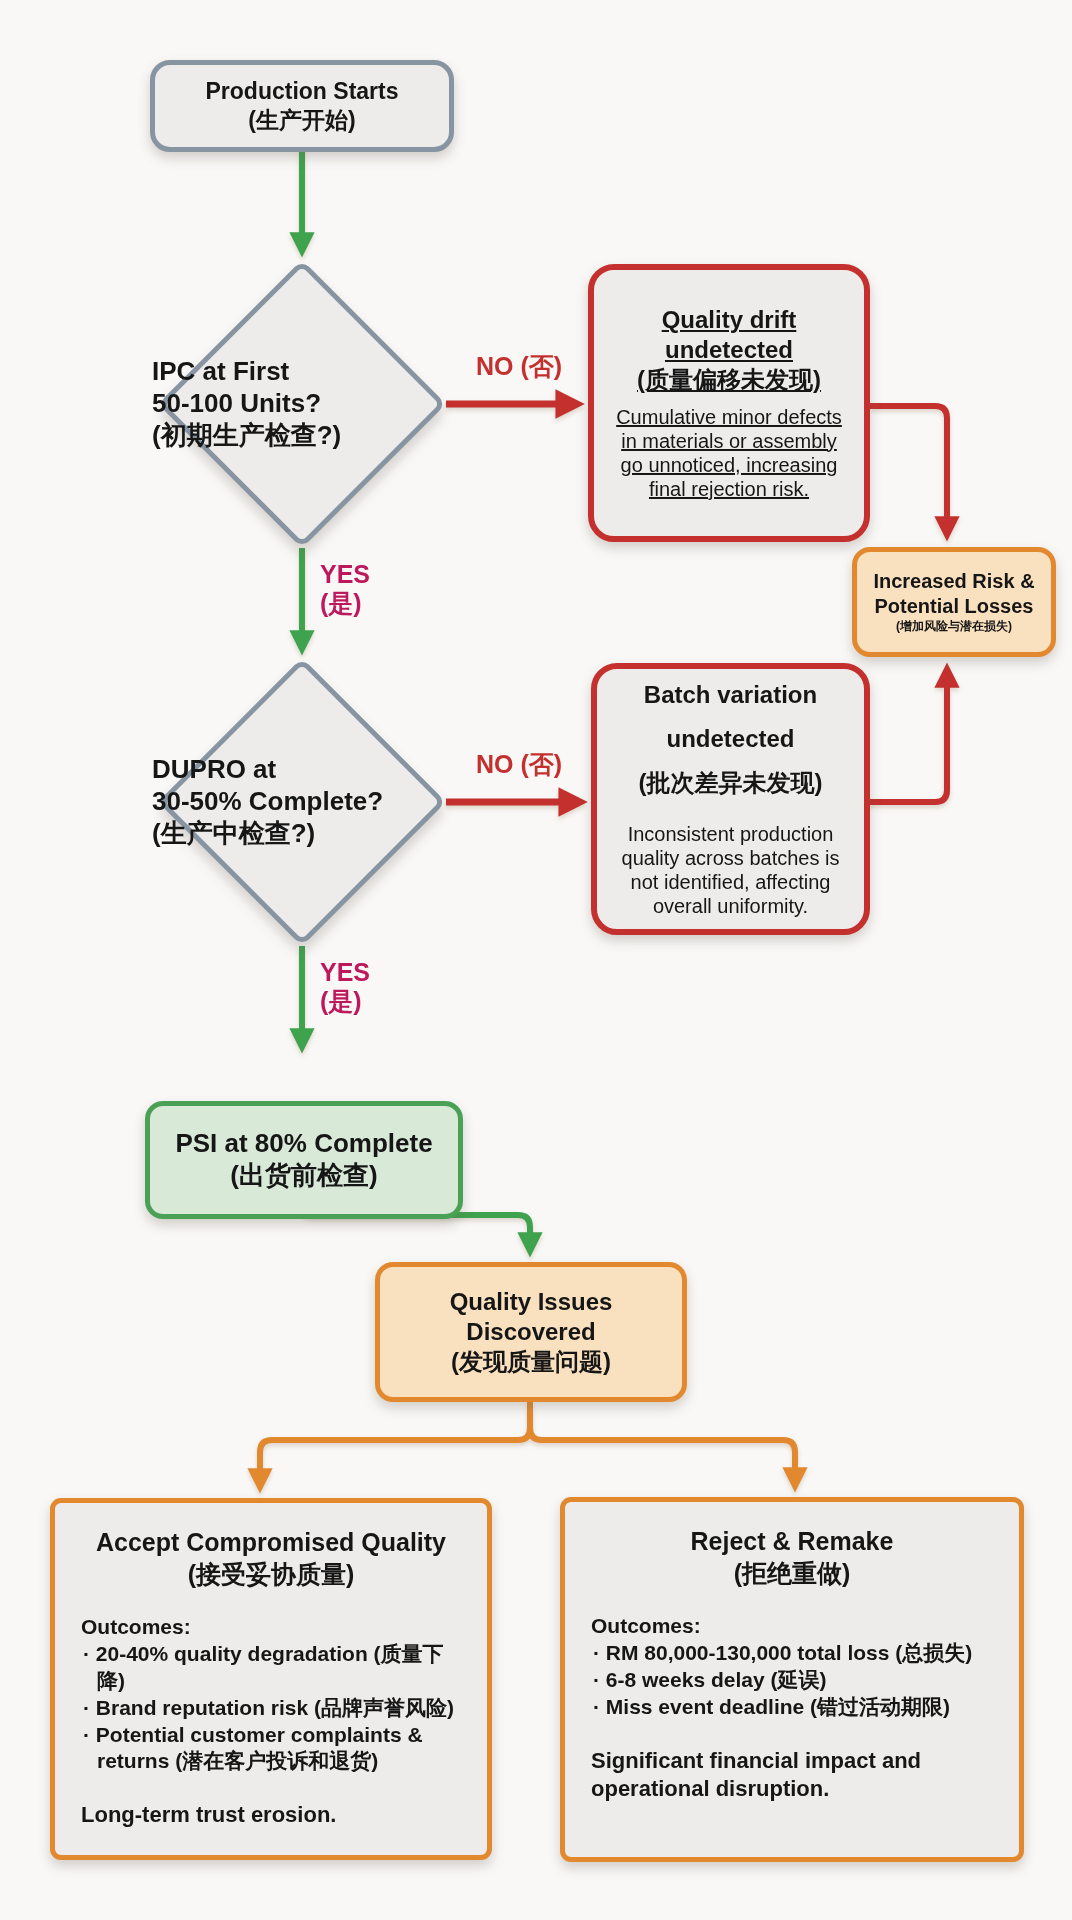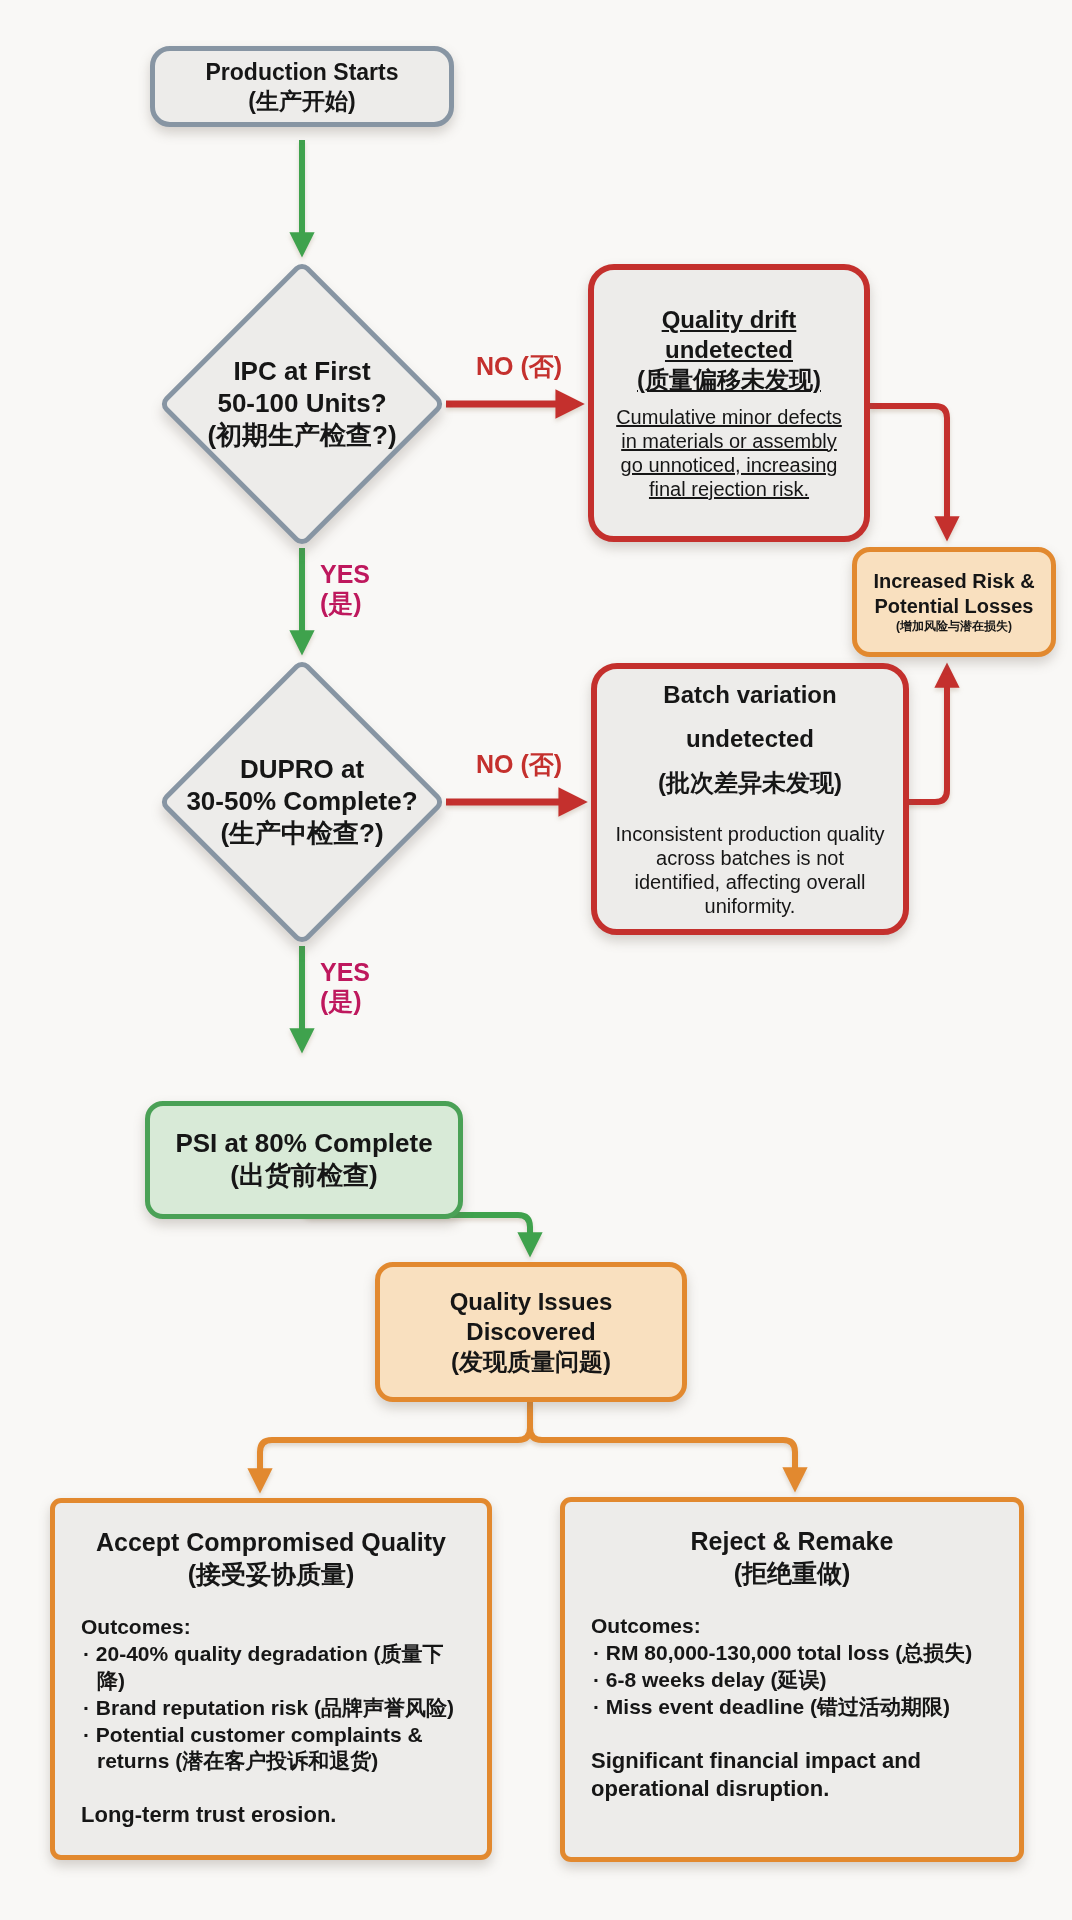--- a/index.html
+++ b/index.html
@@ -19,21 +19,21 @@
   .red-style { background:#edecea; border:6px solid #c4302d; border-radius:26px; }
   .green-style { background:#d8ead7; border:5px solid #4aa156; border-radius:18px; }
   .orange-peach { background:#f9e0bf; border:5px solid #e2892f; border-radius:18px; }
   .orange-gray { background:#edecea; border:5px solid #e2892f; border-radius:11px;
     justify-content:flex-start; align-items:stretch; text-align:left; }
   .diamond-shape { position:absolute; z-index:2; width:204px; height:204px;
     background:#edecea; border:5px solid #8795a3; border-radius:10px;
     transform:rotate(45deg); box-sizing:border-box;
     box-shadow:6px 6px 12px rgba(110,100,90,0.25); }
   .diamond-text { position:absolute; z-index:3; display:flex; flex-direction:column;
-    align-items:center; justify-content:center; text-align:center; }
+    align-items:flex-start; justify-content:center; text-align:center; }
   .t-xl { font-size:26px; font-weight:bold; line-height:1.22; }
   .t-lg { font-size:24px; font-weight:bold; line-height:1.24; }
   .t-md { font-size:23px; font-weight:bold; line-height:1.25; }
   .t-body { font-size:20px; line-height:1.2; margin-top:10px; padding:0 14px; }
   .risk-line { font-size:20px; font-weight:bold; line-height:1.25; }
   .risk-cn { font-size:12px; font-weight:bold; line-height:1.3; }
   .flow-label { position:absolute; z-index:3; font-weight:bold; line-height:1.15; }
   .red-text { color:#c4302d; font-size:25px; text-align:center; }
   .green-text { color:#be185d; font-size:25px; }
   .outcome-wrap { padding:24px 26px; }
@@ -64,21 +64,21 @@
     <path d="M870,406 H935 Q947,406 947,418 V534" fill="none" stroke="#c4302d" stroke-width="6" marker-end="url(#ah-red)"></path>
     <path d="M302,548 V648" fill="none" stroke="#3fa24d" stroke-width="6" marker-end="url(#ah-green)"></path>
     <path d="M446,802 H579" fill="none" stroke="#c4302d" stroke-width="7" marker-end="url(#ah-red)"></path>
     <path d="M862,802 H935 Q947,802 947,790 V670" fill="none" stroke="#c4302d" stroke-width="6" marker-end="url(#ah-red)"></path>
     <path d="M302,946 V1046" fill="none" stroke="#3fa24d" stroke-width="6" marker-end="url(#ah-green)"></path>
     <path d="M302,1174 V1203 Q302,1215 314,1215 H518 Q530,1215 530,1227 V1250" fill="none" stroke="#3fa24d" stroke-width="6" marker-end="url(#ah-green)"></path>
     <path d="M530,1402 V1428 Q530,1440 518,1440 H272 Q260,1440 260,1452 V1486" fill="none" stroke="#e2892f" stroke-width="6" marker-end="url(#ah-orange)"></path>
     <path d="M530,1402 V1428 Q530,1440 542,1440 H783 Q795,1440 795,1452 V1485" fill="none" stroke="#e2892f" stroke-width="6" marker-end="url(#ah-orange)"></path>
   </svg>
 
-  <div class="node start-style rounded" style="left:150px; top:46px; width:304px; height:81px;">
+  <div class="node start-style rounded" style="left:150px; top:60px; width:304px; height:92px;">
     <div class="t-md">Production Starts</div>
     <div class="t-md">(生产开始)</div>
   </div>
 
   <div class="diamond-shape" style="left:200px; top:302px;"></div>
   <div class="diamond-text" style="left:152px; top:304px; width:300px; height:200px;">
     <div class="t-xl">IPC at First</div>
     <div class="t-xl">50-100 Units?</div>
     <div class="t-xl">(初期生产检查?)</div>
   </div>
@@ -105,21 +105,21 @@
 
   <div class="diamond-shape" style="left:200px; top:700px;"></div>
   <div class="diamond-text" style="left:152px; top:702px; width:300px; height:200px;">
     <div class="t-xl">DUPRO at</div>
     <div class="t-xl">30-50% Complete?</div>
     <div class="t-xl">(生产中检查?)</div>
   </div>
 
   <div class="flow-label red-text" style="left:452px; top:750px; width:134px;">NO (否)</div>
 
-  <div class="node red-style" style="left:591px; top:663px; width:318px; height:272px;gap:14px;">
+  <div class="node red-style" style="left:591px; top:663px; width:279px; height:272px;gap:14px;">
     <div class="t-lg">Batch variation</div>
     <div class="t-lg">undetected</div>
     <div class="t-lg">(批次差异未发现)</div>
     <div class="t-body">Inconsistent production quality across batches is not identified, affecting overall uniformity.</div>
   </div>
 
   <div class="flow-label green-text" style="left:320px; top:958px;">
     <div>YES</div>
     <div>(是)</div>
   </div>

